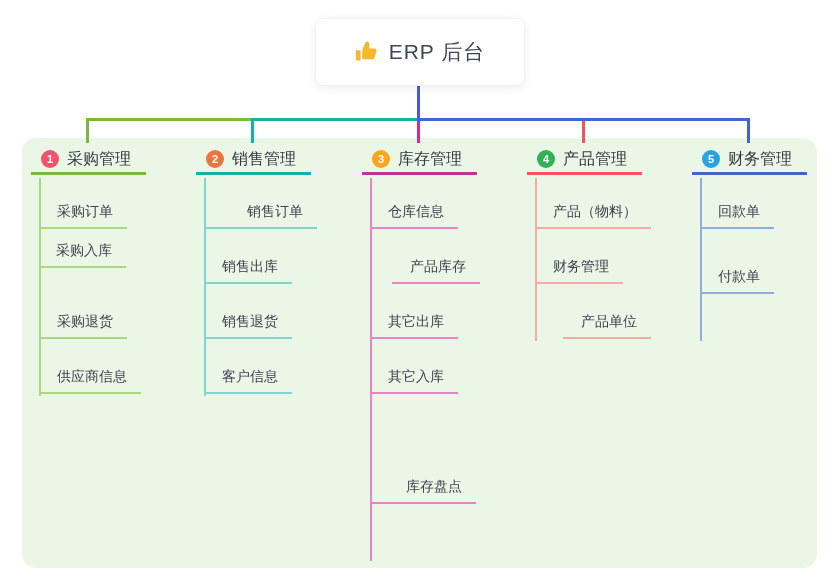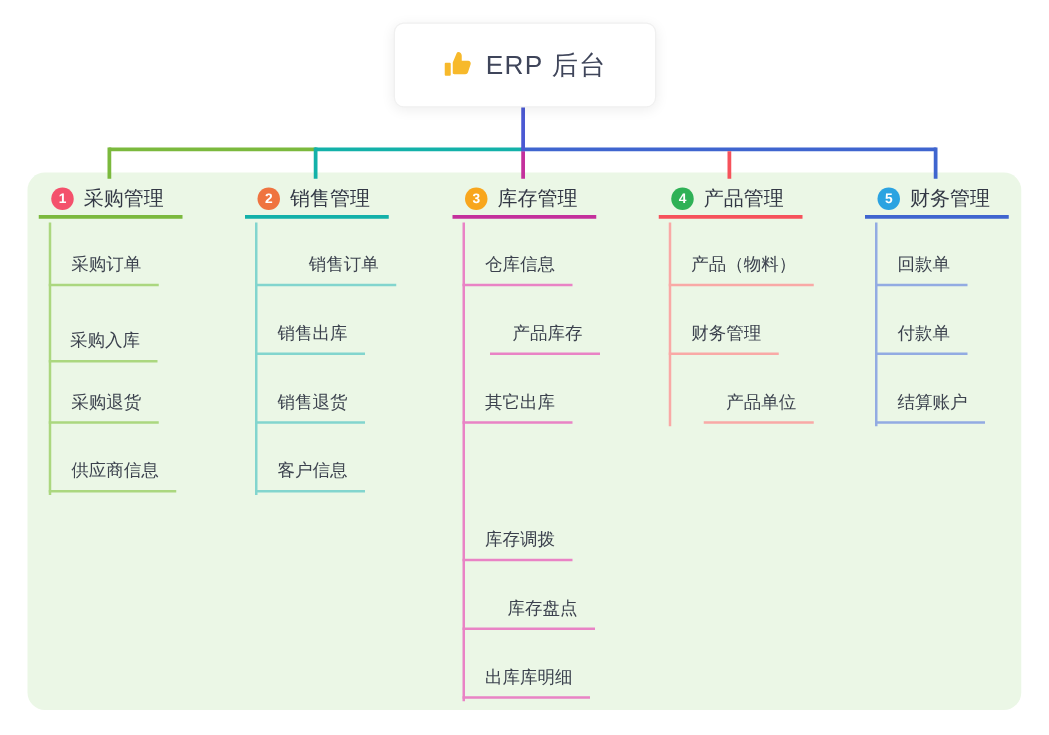--- a/index.html
+++ b/index.html
@@ -65,21 +65,21 @@
     <div class="conn" style="left: 417px; top: 121px; width: 3px; height: 22px; background: rgb(196, 48, 156); z-index: 1;"></div>
     <div class="conn" style="left: 582px; top: 121px; width: 3px; height: 22px; background: rgb(246, 82, 91); z-index: 1;"></div>
     <div class="conn" style="left: 747px; top: 118px; width: 3px; height: 25px; background: rgb(63, 101, 207); z-index: 1;"></div>
   <div class="branch" style="left: 31px;">
     <div class="topic" style="border-bottom-color: rgb(123, 185, 61);">
       <span class="badge" style="background: rgb(244, 81, 108);">1</span>
       <span class="topic-label">采购管理</span>
     </div>
     <div class="trunk" style="top: 32px; height: 218px; background: rgb(171, 215, 127);"></div>
   <div class="child" style="top: 55px; border-bottom-color: rgb(171, 215, 127);">采购订单</div>
-      <div class="child" style="top: 116px; border-bottom-color: rgb(171, 215, 127); padding-left: 17px;">采购入库</div>
+      <div class="child" style="top: 94px; border-bottom-color: rgb(171, 215, 127); padding-left: 17px;">采购入库</div>
       <div class="child" style="top: 165px; border-bottom-color: rgb(171, 215, 127);">采购退货</div>
       <div class="child" style="top: 220px; border-bottom-color: rgb(171, 215, 127);">供应商信息</div>
     </div>
 
   <div class="branch" style="left: 196px;">
     <div class="topic" style="border-bottom-color: rgb(19, 177, 169);">
       <span class="badge" style="background: rgb(239, 116, 64);">2</span>
       <span class="topic-label">销售管理</span>
     </div>
     <div class="trunk" style="top: 32px; height: 218px; background: rgb(130, 213, 206);"></div>
@@ -91,39 +91,37 @@
 
   <div class="branch" style="left: 362px;">
     <div class="topic" style="border-bottom-color: rgb(196, 48, 156);">
       <span class="badge" style="background: rgb(248, 166, 29);">3</span>
       <span class="topic-label">库存管理</span>
     </div>
     <div class="trunk" style="top: 32px; height: 383px; background: rgb(233, 131, 197);"></div>
   <div class="child" style="top: 55px; border-bottom-color: rgb(233, 131, 197);">仓库信息</div>
       <div class="child" style="top: 110px; border-bottom-color: rgb(233, 131, 197); margin-left: 22px;">产品库存</div>
       <div class="child" style="top: 165px; border-bottom-color: rgb(233, 131, 197);">其它出库</div>
-      <div class="child" style="top: 275px; border-bottom-color: rgb(233, 131, 197);">库存调拨</div>
+      <div class="child" style="top: 220px; border-bottom-color: rgb(233, 131, 197);">其它入库</div>
       <div class="child" style="top: 330px; border-bottom-color: rgb(233, 131, 197); padding-left: 36px;">库存盘点</div>
-      <div class="child" style="top: 385px; border-bottom-color: rgb(233, 131, 197);">出库库明细</div>
     </div>
 
   <div class="branch" style="left: 527px;">
     <div class="topic" style="border-bottom-color: rgb(246, 82, 91);">
       <span class="badge" style="background: rgb(47, 177, 86);">4</span>
       <span class="topic-label">产品管理</span>
     </div>
     <div class="trunk" style="top: 32px; height: 163px; background: rgb(249, 169, 166);"></div>
   <div class="child" style="top: 55px; border-bottom-color: rgb(249, 169, 166);">产品（物料）</div>
       <div class="child" style="top: 110px; border-bottom-color: rgb(249, 169, 166);">财务管理</div>
       <div class="child" style="top: 165px; border-bottom-color: rgb(249, 169, 166); margin-left: 28px;">产品单位</div>
     </div>
 
   <div class="branch" style="left: 692px;">
     <div class="topic" style="border-bottom-color: rgb(63, 101, 207);">
       <span class="badge" style="background: rgb(43, 163, 225);">5</span>
       <span class="topic-label">财务管理</span>
     </div>
     <div class="trunk" style="top: 32px; height: 163px; background: rgb(146, 171, 226);"></div>
   <div class="child" style="top: 55px; border-bottom-color: rgb(146, 171, 226);">回款单</div>
-      <div class="child" style="top: 110px; border-bottom-color: rgb(146, 171, 226);">付款单</div>
-      <div class="child" style="top: 165px; border-bottom-color: rgb(146, 171, 226);">结算账户</div>
+      <div class="child" style="top: 120px; border-bottom-color: rgb(146, 171, 226);">付款单</div>
     </div>
 </div>
 
 </body></html>

